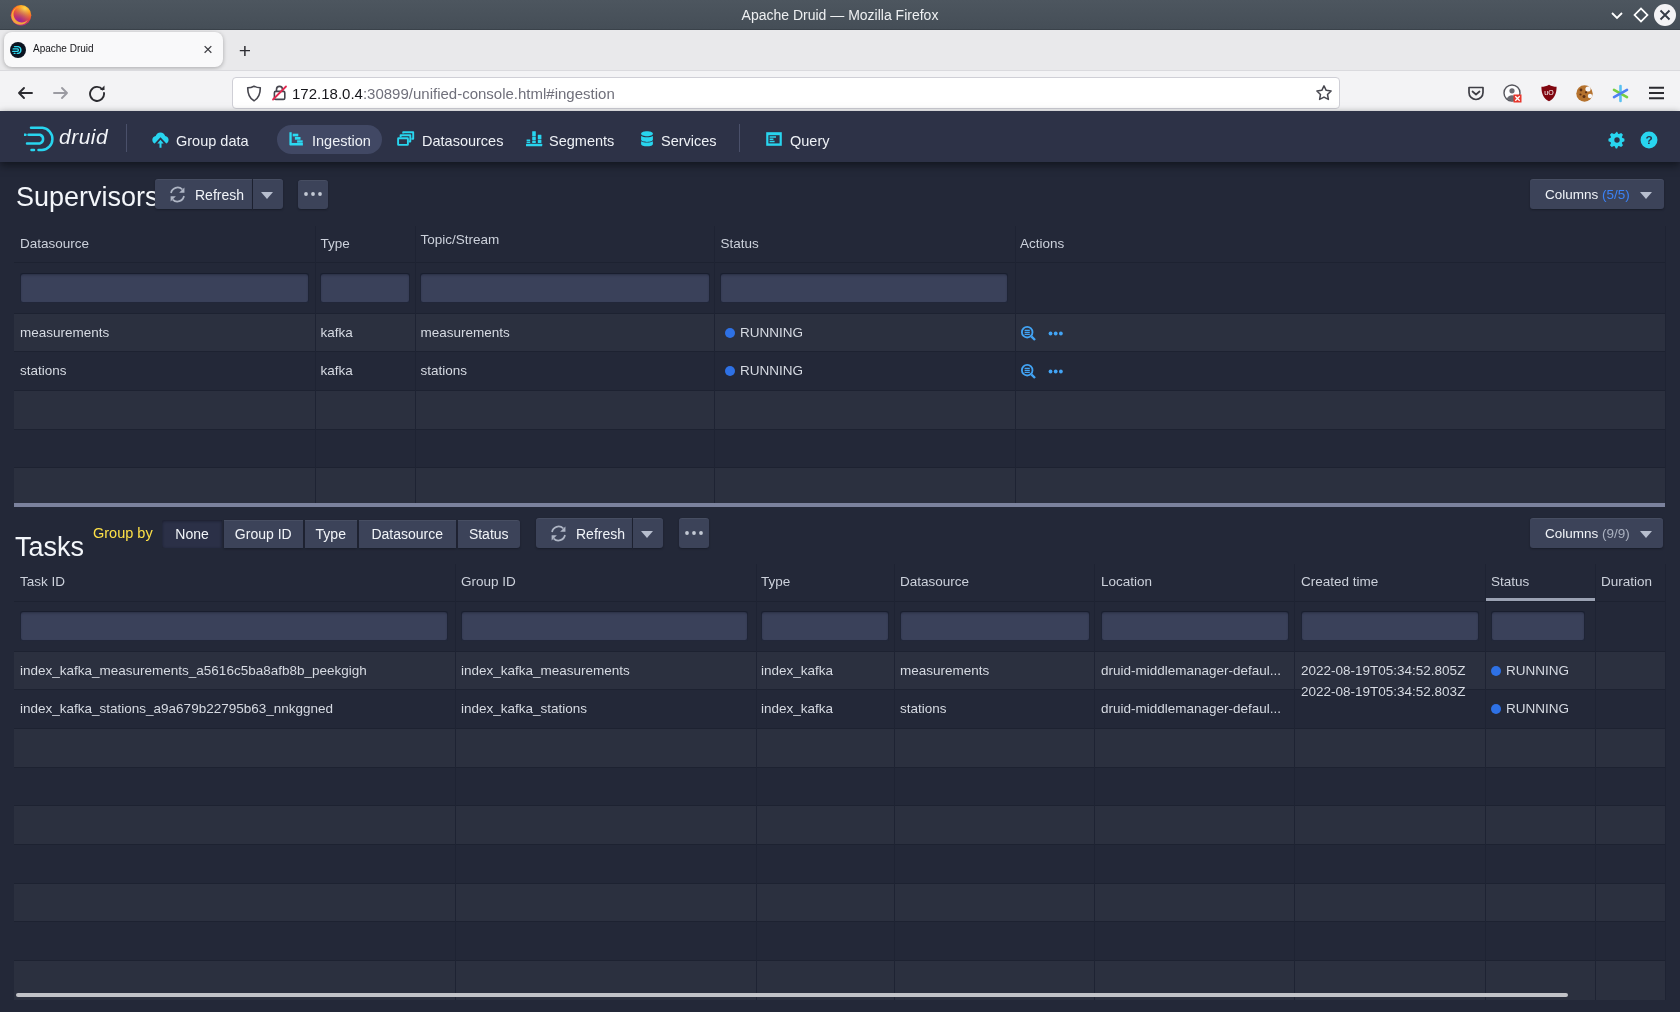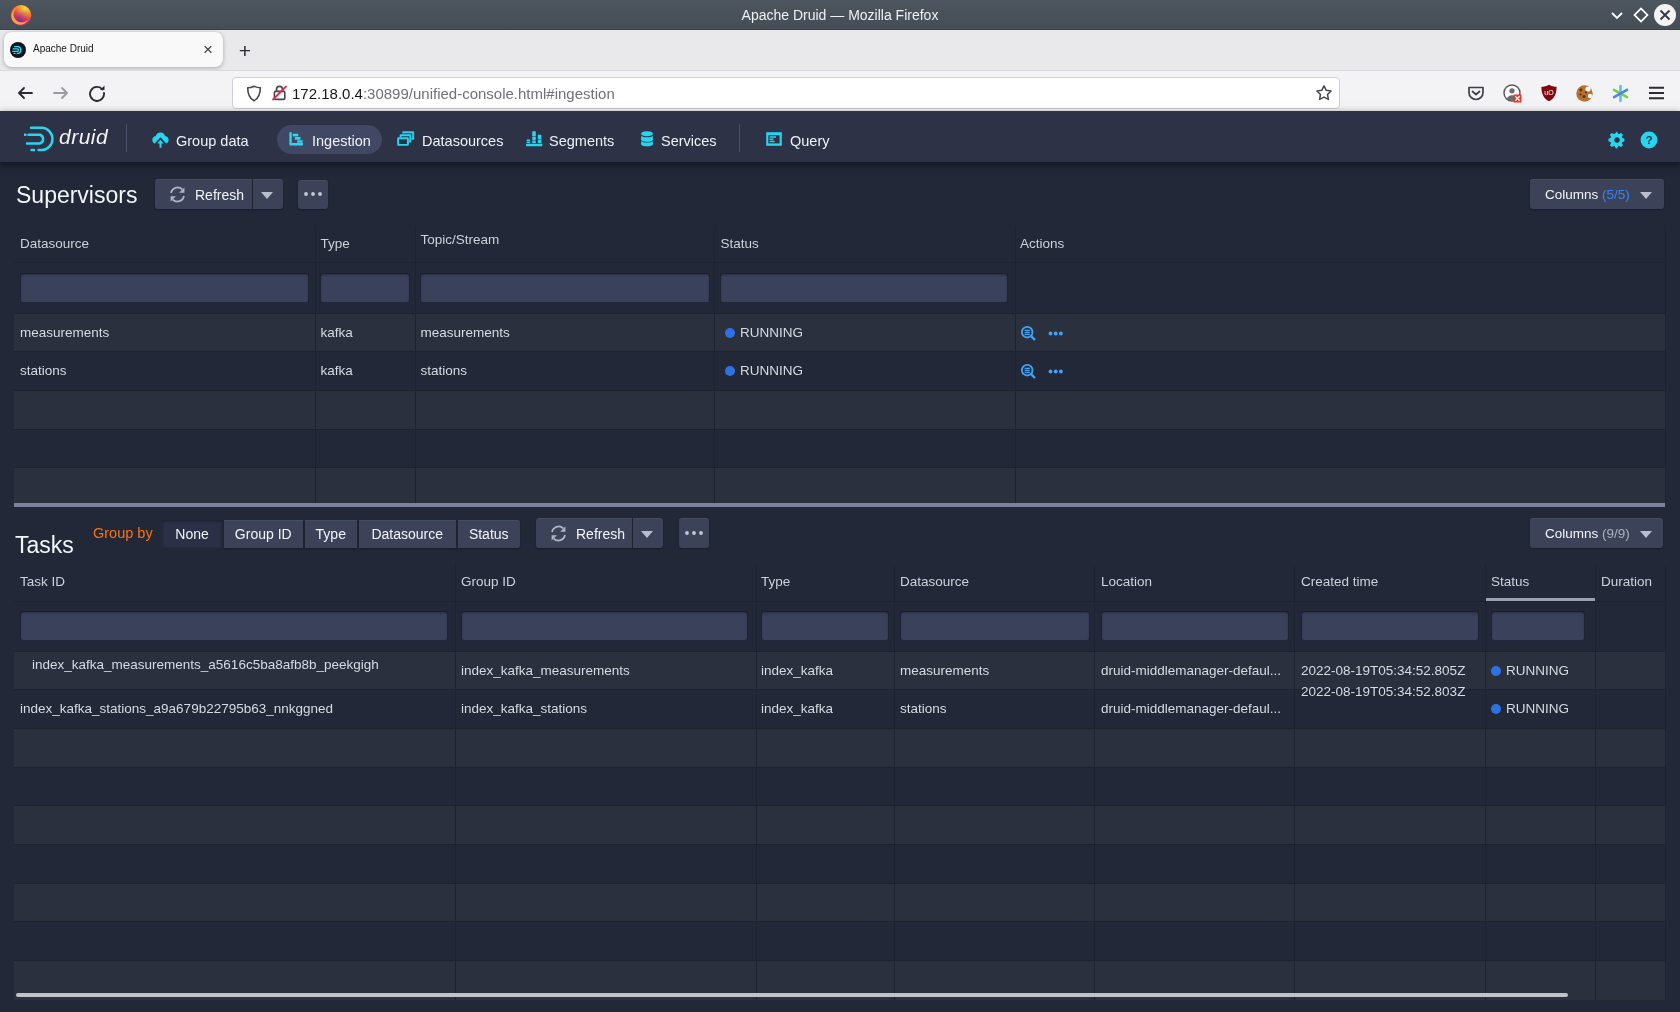--- a/index.html
+++ b/index.html
@@ -23,21 +23,21 @@
 
   
   .appheader { left:0; top:111px; width:1680px; height:51px; background:#2d3247;
                box-shadow:0 3px 8px rgba(8,10,16,.65);}
   .wordmark { left:59px; top:125px; font-size:21px; font-style:italic; color:#f3f5f9; letter-spacing:0.5px;}
   .navsep { width:1px; height:28px; top:124px; background:#4a506a; }
   .navtext { font-size:14.5px; color:#eef1f6; top:133px; }
   .navpill { left:276.5px; top:124.5px; width:105px; height:29.5px; background:#414864; border-radius:15px; }
 
   
-  .h1 { font-size:23px; color:#f3f6fa; font-weight:400; }
+  .h1 { font-size:27px; color:#f3f6fa; font-weight:400; }
   .btn { background:#3c4359; border-radius:3px; color:#f1f4f8; font-size:14px;
          box-shadow:inset 0 1px 0 rgba(255,255,255,.06), 0 1px 2px rgba(10,12,20,.4); }
   .btn.dark { background:#2b3047; box-shadow:inset 0 1px 3px rgba(10,12,20,.5); }
   .filterin { background:#3a415a; border-radius:3px; box-shadow:inset 0 0 0 1px rgba(12,16,28,.5), inset 0 1.5px 2.5px rgba(12,16,28,.5); height:30px; }
   .hdrtext { font-size:13.5px; color:#ccd1db; }
   .celltext { font-size:13.5px; color:#d6dae2; }
   .vline { width:1px; background:#1e2333; }
   .rowline { height:1px; background:#1d2231; left:14px; width:1651px;}
   .striperow { background:rgba(255,255,255,.04); }
   .dot { width:10px; height:10px; border-radius:50%; background:#2e71e5; }
@@ -341,21 +341,21 @@
   <div class="abs vline" style="left:314.5px;top:226px;height:277px;"></div>
   <div class="abs vline" style="left:414.5px;top:226px;height:277px;"></div>
   <div class="abs vline" style="left:714.3px;top:226px;height:277px;"></div>
   <div class="abs vline" style="left:1014.5px;top:226px;height:277px;"></div>
   <div class="abs vline" style="left:1664.5px;top:226px;height:277px;"></div>
 </div>
 <div class="abs divider"></div>
 
 <div class="abs h1" style="left:15px;top:532px;">Tasks</div>
 <div class="abs" id="taskbuttons" style="left:0;top:0;width:0;height:0;">
-  <div class="abs" style="left:93px;top:525px;font-size:14.5px;color:#f97316;">Group by</div>
+  <div class="abs" style="left:93px;top:525px;font-size:14.5px;color:#fde047;">Group by</div>
   <div class="abs btn dark" style="left:162px;top:519.5px;width:60px;height:28px;border-radius:3px 0 0 3px;line-height:28px;text-align:center;">None</div>
   <div class="abs btn" style="left:223.5px;top:519.5px;width:79.5px;height:28px;border-radius:0;line-height:28px;text-align:center;">Group ID</div>
   <div class="abs btn" style="left:304.5px;top:519.5px;width:52.5px;height:28px;border-radius:0;line-height:28px;text-align:center;">Type</div>
   <div class="abs btn" style="left:358.5px;top:519.5px;width:97.5px;height:28px;border-radius:0;line-height:28px;text-align:center;">Datasource</div>
   <div class="abs btn" style="left:457.5px;top:519.5px;width:62.5px;height:28px;border-radius:0 3px 3px 0;line-height:28px;text-align:center;">Status</div>
   <div class="abs btn" style="left:536px;top:518px;width:96px;height:30px;border-radius:3px 0 0 3px;"></div>
   <div class="abs btn" style="left:633px;top:518px;width:30px;height:30px;border-radius:0 3px 3px 0;"></div>
   <svg class="abs" style="left:550px;top:525px;" width="17" height="17" viewBox="0 0 16 16">
     <g fill="none" stroke="#aeb5c4" stroke-width="1.6">
       <path d="M1.9 6.6 A6.3 6.3 0 0 1 12.5 3.2"></path>
@@ -407,21 +407,21 @@
     <div class="abs striperow" style="left:0;top:232.2px;width:1651px;height:38.7px;"></div>
     <div class="abs striperow" style="left:0;top:309.6px;width:1651px;height:38.7px;"></div>
     <div class="abs" style="left:0;top:37.7px;width:1651px;height:1px;background:#1d2231;"></div>
     <div class="abs" style="left:0;top:76.4px;width:1651px;height:1px;background:#1d2231;"></div>
     <div class="abs" style="left:0;top:115.1px;width:1651px;height:1px;background:#1d2231;"></div>
     <div class="abs" style="left:0;top:153.8px;width:1651px;height:1px;background:#1d2231;"></div>
     <div class="abs" style="left:0;top:192.5px;width:1651px;height:1px;background:#1d2231;"></div>
     <div class="abs" style="left:0;top:231.2px;width:1651px;height:1px;background:#1d2231;"></div>
     <div class="abs" style="left:0;top:269.9px;width:1651px;height:1px;background:#1d2231;"></div>
     <div class="abs" style="left:0;top:308.6px;width:1651px;height:1px;background:#1d2231;"></div>
-    <div class="abs celltext" style="left:6px;top:5px;margin-left:12px;">index_kafka_measurements_a5616c5ba8afb8b_peekgigh</div>
+    <div class="abs celltext" style="left:6px;top:11px;">index_kafka_measurements_a5616c5ba8afb8b_peekgigh</div>
     <div class="abs celltext" style="left:447px;top:11px;">index_kafka_measurements</div>
     <div class="abs celltext" style="left:747px;top:11px;">index_kafka</div>
     <div class="abs celltext" style="left:886px;top:11px;">measurements</div>
     <div class="abs celltext" style="left:1087px;top:11px;">druid-middlemanager-defaul...</div>
     <div class="abs celltext" style="left:1287px;top:11px;">2022-08-19T05:34:52.805Z</div>
     <div class="abs dot" style="left:1477px;top:14px;"></div>
     <div class="abs celltext" style="left:1492px;top:11px;">RUNNING</div>
     <div class="abs celltext" style="left:6px;top:49.7px;">index_kafka_stations_a9a679b22795b63_nnkggned</div>
     <div class="abs celltext" style="left:447px;top:49.7px;">index_kafka_stations</div>
     <div class="abs celltext" style="left:747px;top:49.7px;">index_kafka</div>

